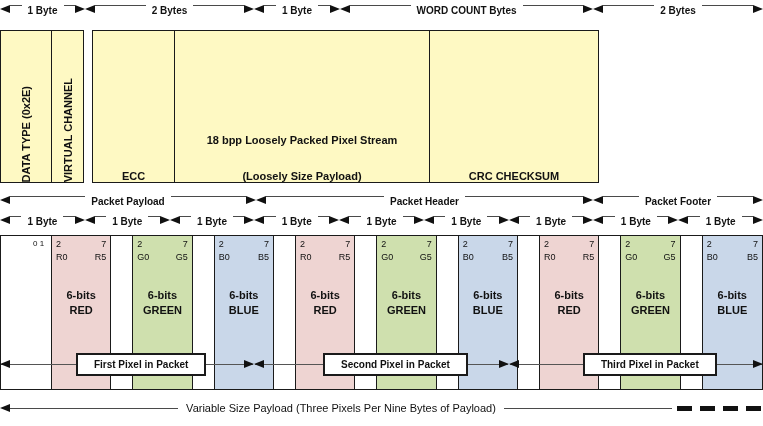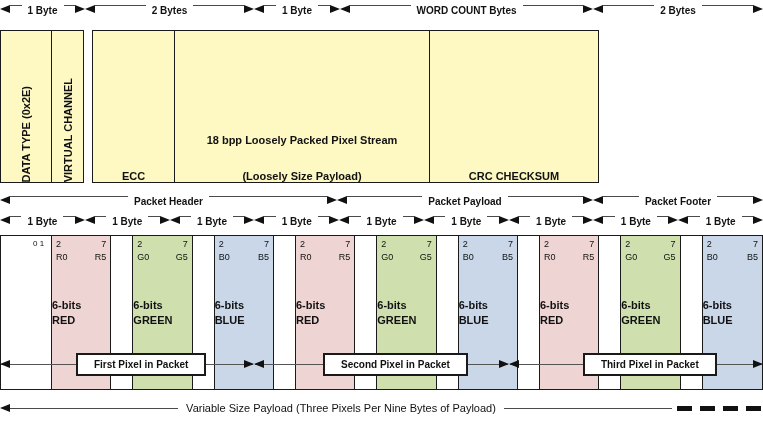--- a/index.html
+++ b/index.html
@@ -28,21 +28,21 @@
   .prow{top:235px;height:155px;border:1px solid #1a1a1a;box-sizing:border-box;padding-left:29px;}
   .byte{flex:1;display:flex;min-width:0;}
   .unused{width:21px;flex:none;font-size:8px;padding:3px 0 0 3px;box-sizing:border-box;white-space:nowrap;}
   .bits{flex:1;border-left:1px solid #1a1a1a;border-right:1px solid #1a1a1a;box-sizing:border-box;
         display:flex;flex-direction:column;min-width:0;}
   .byte:last-child .bits{border-right:none;}
   .bits[data-color="red"]{background:#eed4d2;}
   .bits[data-color="green"]{background:#cfe0ae;}
   .bits[data-color="blue"]{background:#c9d7e9;}
   .bitline{display:flex;justify-content:space-between;font-size:9px;padding:3px 4px 0;}
-  .cname{margin-top:36px;font-weight:bold;font-size:11px;line-height:15px;}
+  .cname{margin-top:26px;text-align:center;font-weight:bold;font-size:11px;line-height:15px;}
 
   
   .pgroups{top:351px;height:26px;}
   .pg{flex:1;position:relative;display:flex;align-items:center;justify-content:center;}
   .gln{position:absolute;left:1px;right:1px;top:50%;height:1px;background:#555;}
   .pg .ah{position:absolute;top:50%;margin-top:-4px;}
   .pg .ahl{left:0;}
   .pg .ahr{right:0;}
   .pgbox{position:relative;background:#fff;border:2px solid #1a1a1a;padding:4px 16px;
          font-weight:bold;font-size:10px;white-space:nowrap;margin-left:28px;}
@@ -111,31 +111,31 @@
         <span>18 bpp Loosely Packed Pixel Stream</span>
         <span>(Loosely Size Payload)</span>
       </div>
     </div>
     <div class="mbox" style="width:170px;">
       <span>CRC CHECKSUM</span>
     </div>
   </div>
 
   <div class="row-abs" style="top:196px;height:12px;">
+    <div class="aseg" style="width:256px;">
+      <span class="ah ahl"></span>
+        <span class="aln"></span>
+      <span class="albl">Packet Payload</span>
+      <span class="aln"></span>
+        <span class="ah ahr"></span>
+    </div>
     <div class="aseg" style="width:337px;">
       <span class="ah ahl"></span>
         <span class="aln"></span>
       <span class="albl">Packet Header</span>
-      <span class="aln"></span>
-        <span class="ah ahr"></span>
-    </div>
-    <div class="aseg" style="width:256px;">
-      <span class="ah ahl"></span>
-        <span class="aln"></span>
-      <span class="albl">Packet Payload</span>
       <span class="aln"></span>
         <span class="ah ahr"></span>
     </div>
     <div class="aseg" style="width:170px;">
       <span class="ah ahl"></span>
         <span class="aln"></span>
       <span class="albl">Packet Footer</span>
       <span class="aln"></span>
         <span class="ah ahr"></span>
     </div>

